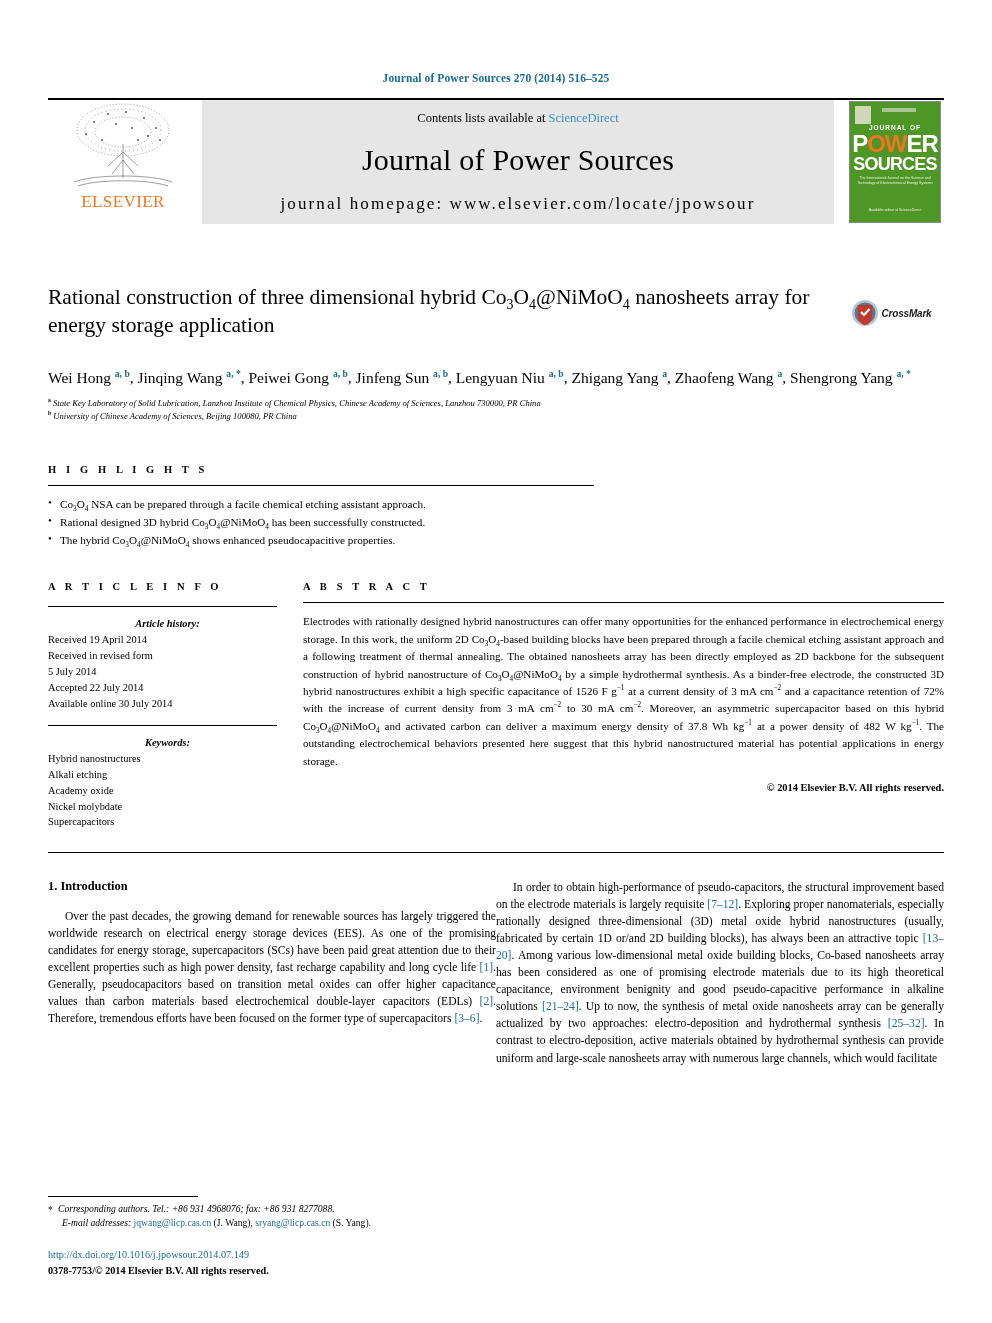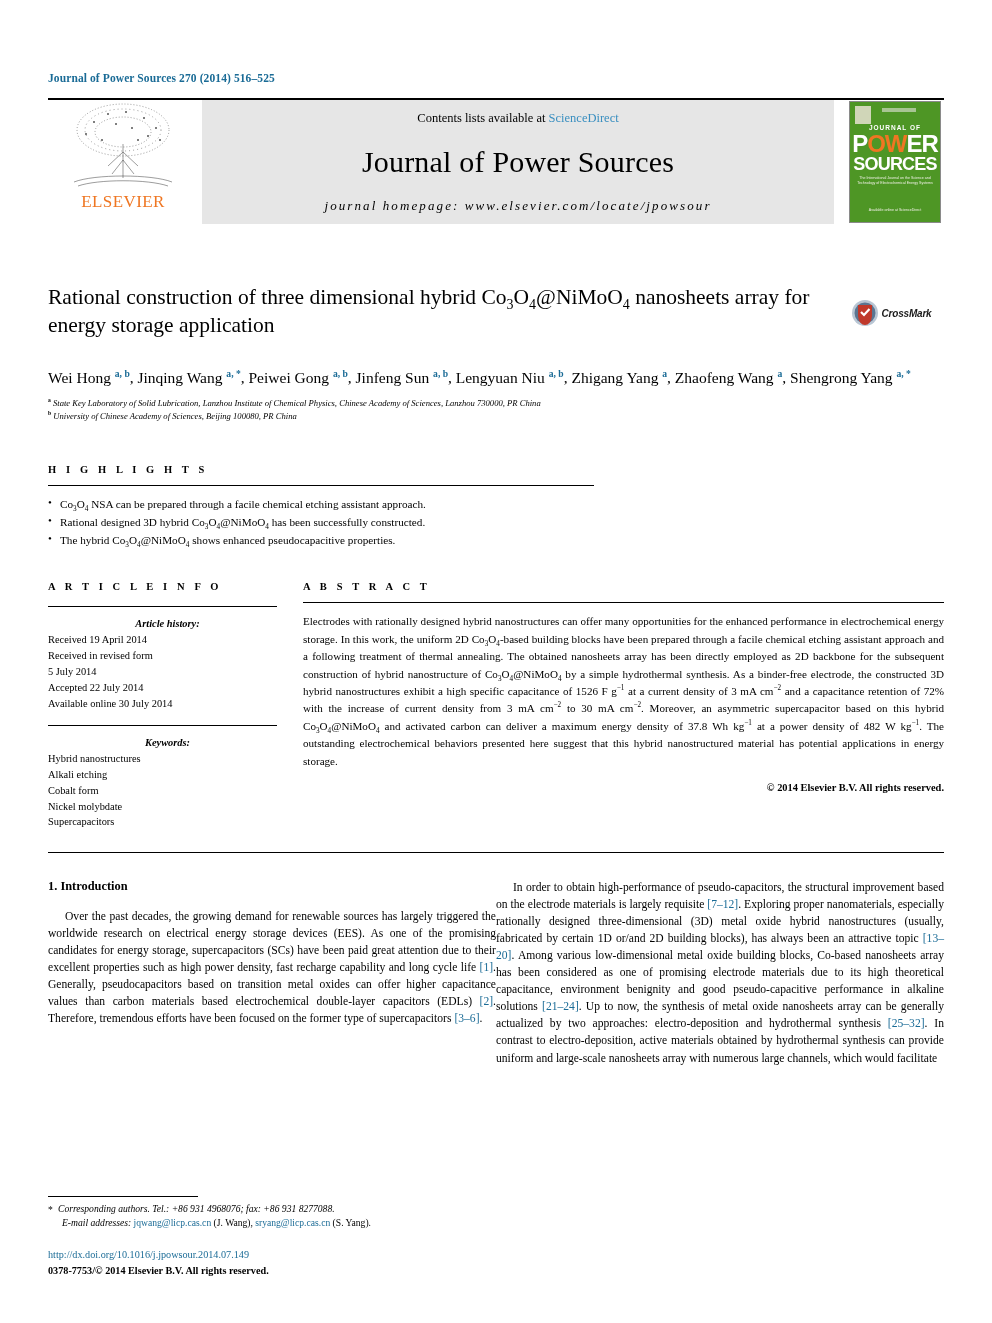--- a/index.html
+++ b/index.html
@@ -10,21 +10,21 @@
     background: #ffffff;
     font-family: "Liberation Serif", serif;
     color: #000000;
     position: relative;
     overflow: hidden;
   }
   .page { padding: 0 48px; position: relative; height: 100%; }
 
   
   .runhead {
-    text-align: left;
+    text-align: center;
     font-family: "Liberation Serif", serif;
     font-weight: bold;
     font-size: 11.5px;
     color: #1a6b96;
     padding-top: 72px;
     letter-spacing: .1px;
   }
 
   
   .masthead {
@@ -64,23 +64,22 @@
     margin-left: 4px;
   }
   .contents-line { font-size: 12.5px; }
   .contents-line .sd { color: #3a8fc0; }
   .journal-title {
     font-size: 30px;
     letter-spacing: .2px;
     line-height: 1;
   }
   .homepage-line {
-    font-size: 13px;
+    font-size: 17px;
     letter-spacing: 2.1px;
-    font-style: italic;
   }
   .cover-block {
     flex: 0 0 98px;
     width: 98px;
     margin-left: 12px;
     display: flex;
     align-items: center;
     justify-content: center;
   }
   .cover {
@@ -332,21 +331,21 @@
         <div>Received in revised form</div>
         <div>5 July 2014</div>
         <div>Accepted 22 July 2014</div>
         <div>Available online 30 July 2014</div>
       </div>
       <div class="info-rule2"></div>
       <div class="info-block">
         <div class="hdr">Keywords:</div>
         <div>Hybrid nanostructures</div>
         <div>Alkali etching</div>
-        <div>Cobalt form</div>
+        <div>Academy oxide</div>
         <div>Nickel molybdate</div>
         <div>Supercapacitors</div>
       </div>
     </div>
 
     <div class="col-abs">
       <div class="section-label">A B S T R A C T</div>
       <div class="rule-full"></div>
       <div class="abs-text">Electrodes with rationally designed hybrid nanostructures can offer many opportunities for the enhanced performance in electrochemical energy storage. In this work, the uniform 2D Co<sub>3</sub>O<sub>4</sub>-based building blocks have been prepared through a facile chemical etching assistant approach and a following treatment of thermal annealing. The obtained nanosheets array has been directly employed as 2D backbone for the subsequent construction of hybrid nanostructure of Co<sub>3</sub>O<sub>4</sub>@NiMoO<sub>4</sub> by a simple hydrothermal synthesis. As a binder-free electrode, the constructed 3D hybrid nanostructures exhibit a high specific capacitance of 1526 F g<sup>−1</sup> at a current density of 3 mA cm<sup>−2</sup> and a capacitance retention of 72% with the increase of current density from 3 mA cm<sup>−2</sup> to 30 mA cm<sup>−2</sup>. Moreover, an asymmetric supercapacitor based on this hybrid Co<sub>3</sub>O<sub>4</sub>@NiMoO<sub>4</sub> and activated carbon can deliver a maximum energy density of 37.8 Wh kg<sup>−1</sup> at a power density of 482 W kg<sup>−1</sup>. The outstanding electrochemical behaviors presented here suggest that this hybrid nanostructured material has potential applications in energy storage.</div>
       <div class="abs-copy">© 2014 Elsevier B.V. All rights reserved.</div>

